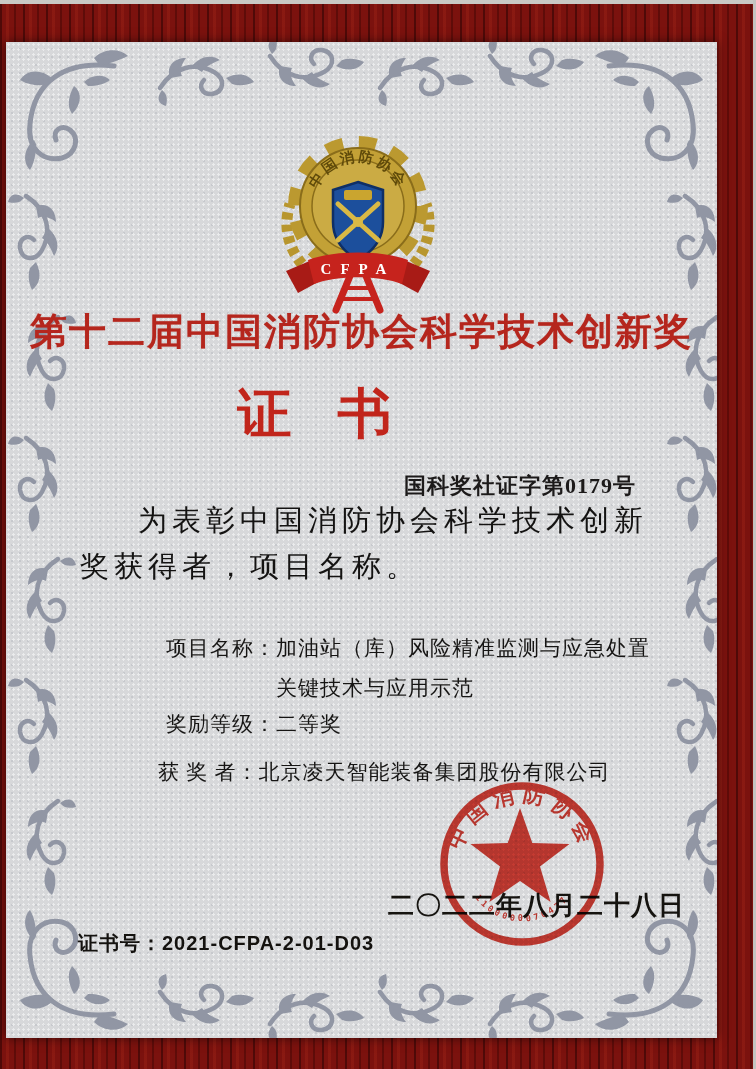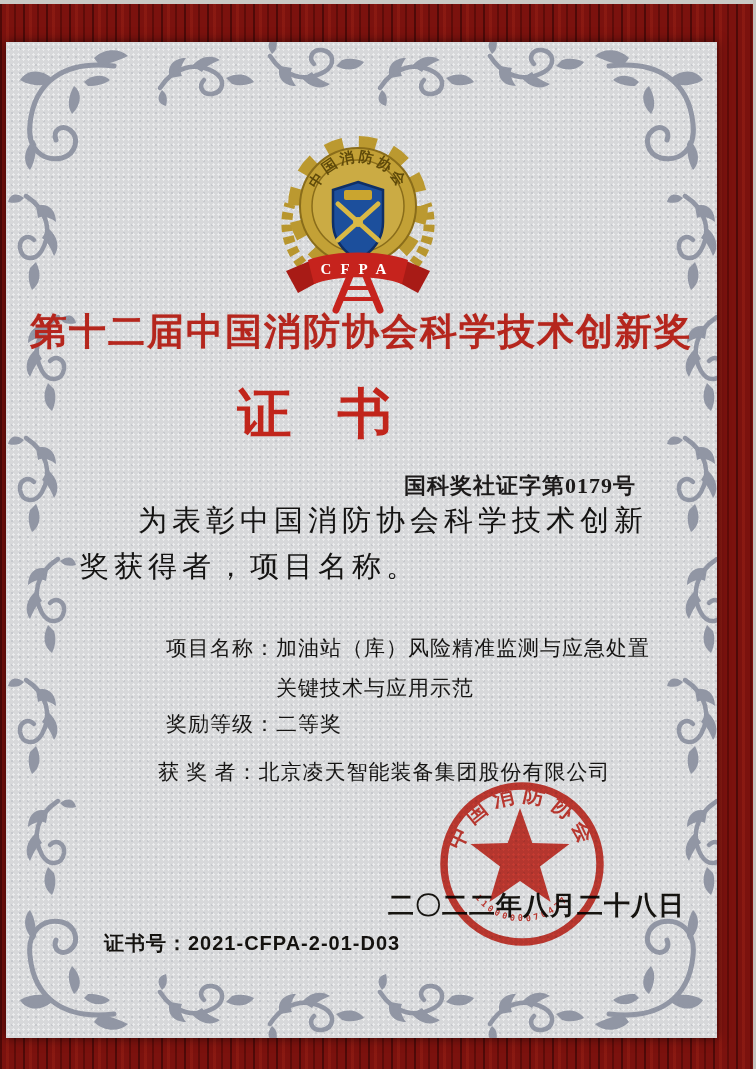--- a/index.html
+++ b/index.html
@@ -46,21 +46,21 @@
     text-indent:2em;font-style:normal;
     font-family:"DejaVu Serif","Liberation Serif",serif;
   }
   .field-row{font-size:21px;font-weight:normal;color:#161514;letter-spacing:1px;white-space:nowrap;margin-left:8px;}
   .f-label{display:inline-block;}
   .seal-wrap{left:428px;top:734px;width:176px;height:176px;opacity:.9;mix-blend-mode:multiply;}
   .date-line{
     left:382px;top:846px;font-size:26px;font-weight:bold;color:#15130f;letter-spacing:1px;
   }
   .cert-id{
-    left:98px;top:888px;font-size:20px;font-weight:bold;color:#14120f;letter-spacing:1px;
+    left:72px;top:888px;font-size:20px;font-weight:bold;color:#14120f;letter-spacing:1px;
     font-family:"Liberation Sans",sans-serif;
   }
   .logo-wrap{left:272px;top:86px;width:160px;height:188px;}
 </style>
 </head>
 <body>
 
 <div class="scan-strip-top"></div>
 <div class="scan-strip-right"></div>
 

